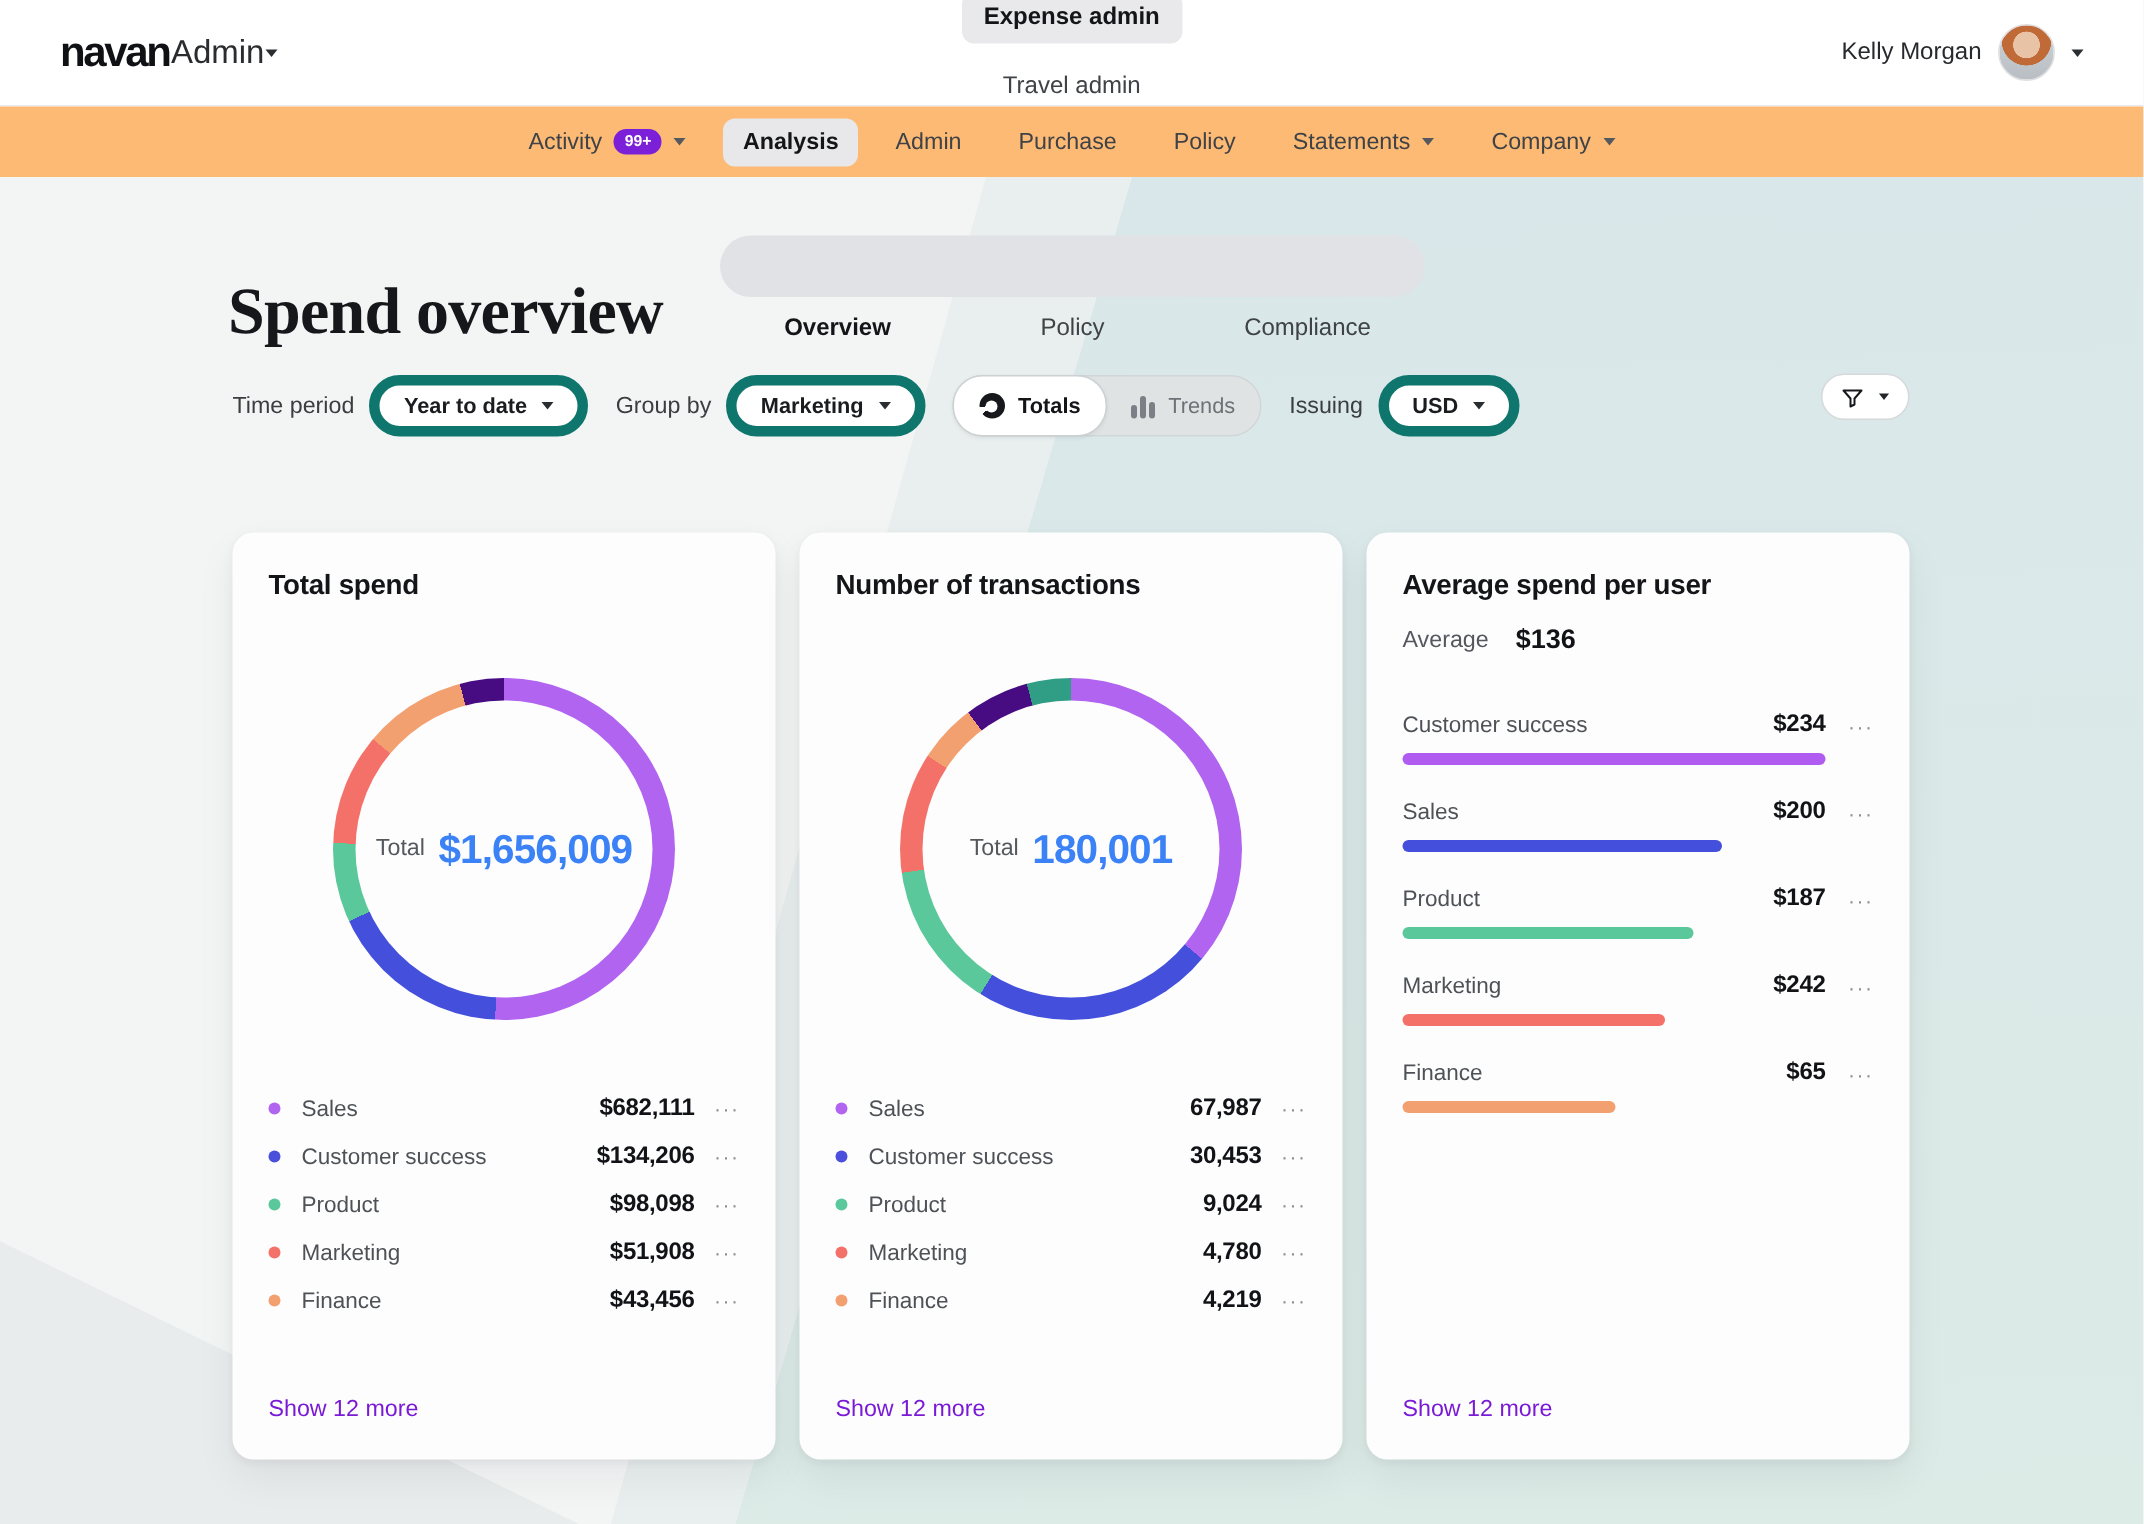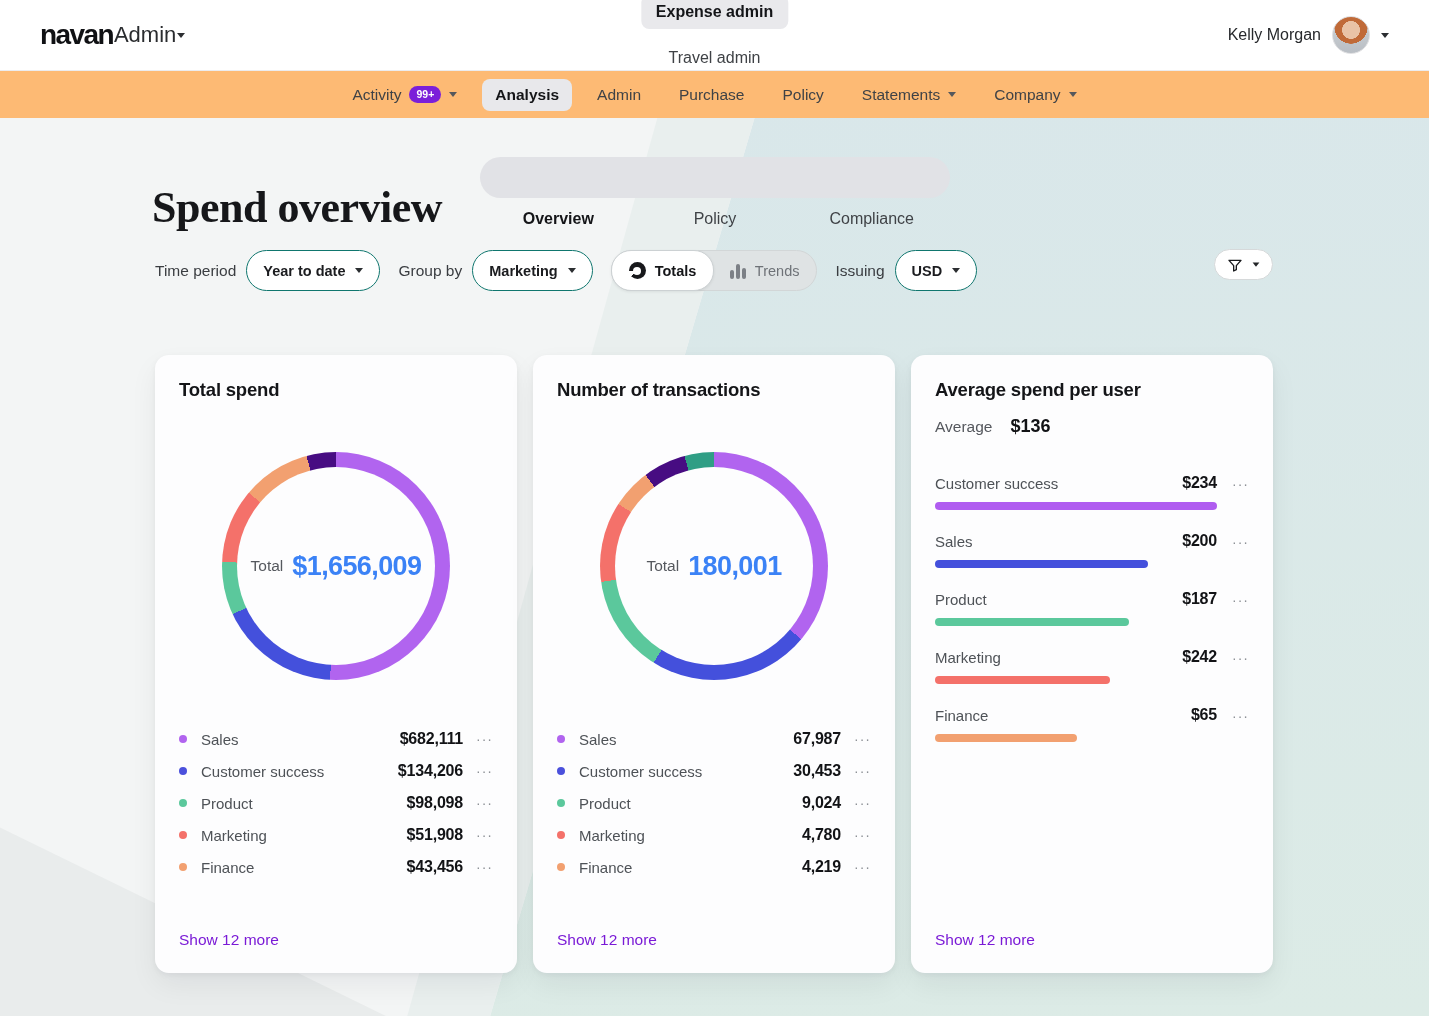--- a/index.html
+++ b/index.html
@@ -49,21 +49,21 @@
   .tab{ flex:1; text-align:center; font-size:16px; color:#3f4246; line-height:41px;
     border-radius:21px; cursor:pointer;margin-top:41px; }
   .tab.active{ background:#fff; font-weight:700; color:#141518; box-shadow:0 1px 5px rgba(0,0,0,.10); }
   
   .page-title{ position:absolute; top:64px; left:152px; margin:0; z-index:2;
     font-family:"Liberation Serif", serif; font-size:44px; font-weight:700; letter-spacing:-0.5px; color:#16171a; }
   
   .filters{ position:absolute; top:132px; left:155px; right:156px; height:41px;
     display:flex; align-items:center; z-index:2; }
   .flabel{ font-size:15.5px; color:#3a3d41; }
-  .dropdown{ height:41px; padding:0 16px; background:#fff; border:1px solid #0f766e; border-radius:21px;
+  .dropdown{ height:41px; padding:0 16px; background:#fff; border:7px solid #0f766e; border-radius:21px;
     display:flex; align-items:center; gap:10px; font-weight:700; font-size:14.5px; color:#1b1c1f; cursor:pointer; }
   .sp10{ width:10px; } .sp18{ width:18px; }
   .segmented{ display:flex; background:#dfe3e4; border:1px solid #d2d6d7; border-radius:21px; height:41px; }
   .seg{ display:flex; align-items:center; gap:9px; padding:0 17px; font-size:14.5px; color:#6e7277;
     border-radius:20px; cursor:pointer; }
   .seg.active{ background:#fff; border:1px solid #ccd1d3; margin:-1px; font-weight:700; color:#141518;
     box-shadow:0 1px 3px rgba(0,0,0,.07); }
   .donut-ico{ position:relative; width:17px; height:17px; border-radius:50%;
     background:conic-gradient(#17181b 0 230deg, transparent 230deg 264deg, #17181b 264deg 360deg); }
   .donut-ico::after{ content:''; position:absolute; inset:4.5px; background:#fff; border-radius:50%; }

